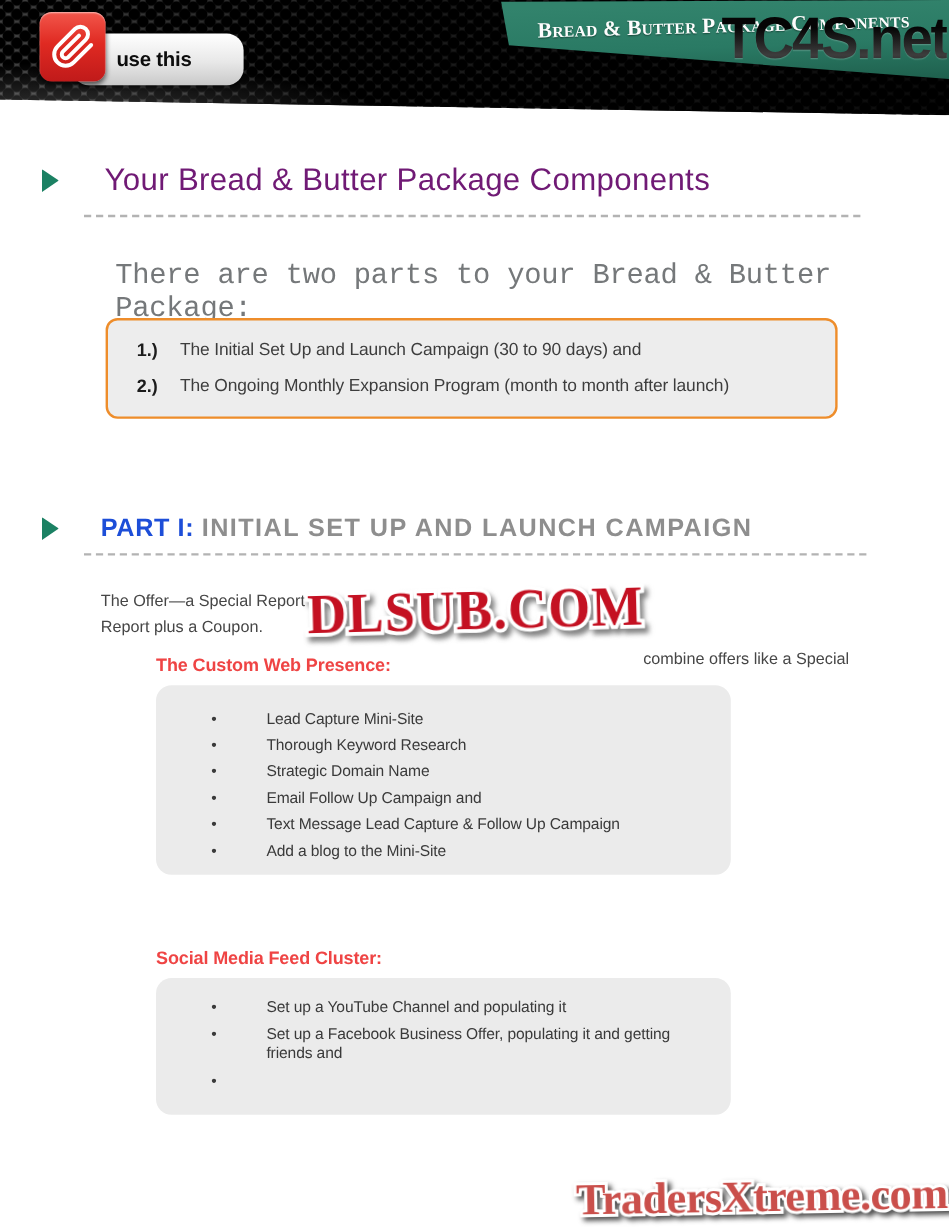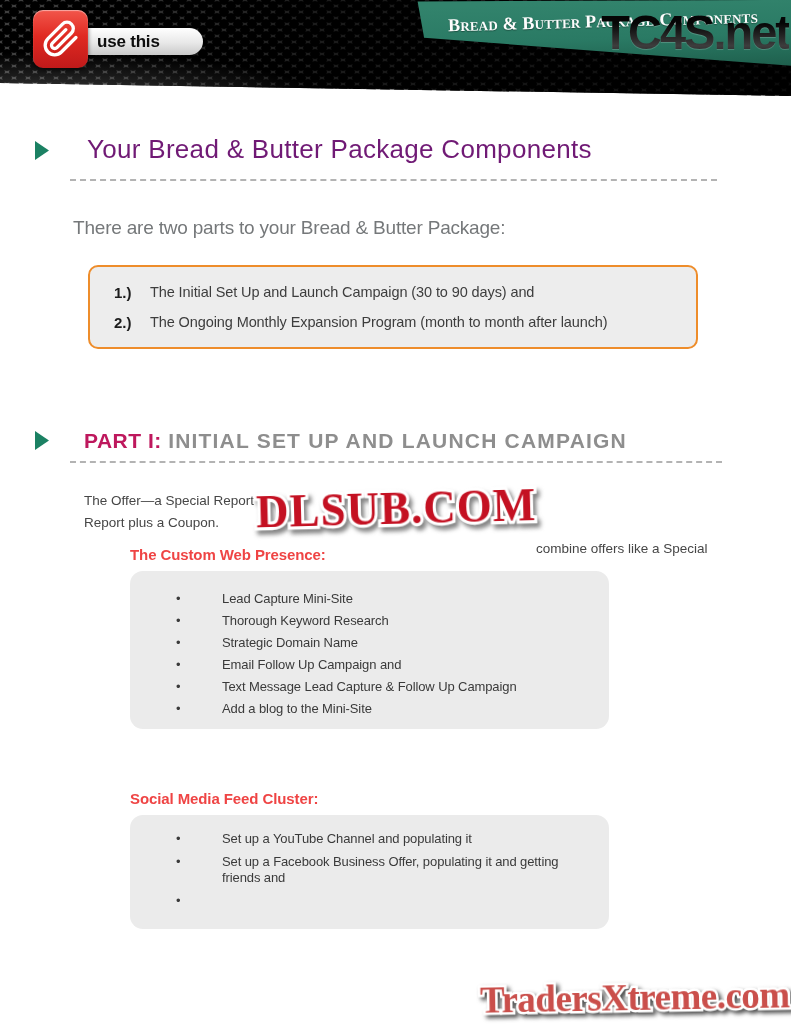--- a/index.html
+++ b/index.html
@@ -34,21 +34,21 @@
   .tc4s {
     position:absolute; right:2px; top:4px; z-index:5;
     font-family:"Liberation Sans", sans-serif; font-weight:bold;
     font-size:47px; letter-spacing:-2px;
     background:linear-gradient(180deg, #050505 35%, #3d3d3d 75%, #141414);
     -webkit-background-clip:text; background-clip:text; color:transparent;
     transform:scaleY(1.04);
     filter:drop-shadow(0 1px 0 rgba(255,255,255,0.18));
   }
   .pill {
-    position:absolute; left:60px; top:28px; width:143px; height:27px; z-index:2;
+    position:absolute; left:60px; top:28px; width:143px; height:43px; z-index:2;
     border-radius:14px;
     background:linear-gradient(180deg, #ffffff, #e8e8e8 55%, #c9c9c9);
     box-shadow:0 1px 3px rgba(0,0,0,0.6);
     display:flex; align-items:center;
   }
   .pill span {
     padding-left:37px; font-weight:bold; font-size:17px; color:#0d0d0d;
     letter-spacing:-0.2px;
   }
   .clip-box {
@@ -66,42 +66,42 @@
     background:#1b8163; clip-path:polygon(0 0, 100% 50%, 0 100%);
   }
   .tri-title { left:35px; top:141px; }
   .page-title {
     position:absolute; left:71px; top:134px;
     font-size:26px; font-weight:normal; color:#701a75; letter-spacing:0.3px;margin-left:16px;
   }
   .dash { position:absolute; height:0; border-top:2px dashed #b3b3b3; }
   .dash1 { left:70px; top:179px; width:647px; }
   .intro {
-    position:absolute; left:73px; top:217px;
-    font-size:19px; color:#75787a; letter-spacing:-0.2px;
+    position:absolute; left:96px; top:217px;
+    font-size:24px; color:#75787a; letter-spacing:-0.2px;font-family:Liberation Mono, monospace;
   }
 
   
   .orange-box {
     position:absolute; left:88px; top:265px; width:610px; height:84px;
     background:#ededed; border:2px solid #ee8d2b; border-radius:10px;
   }
   .obox-row { position:absolute; left:24px; display:flex; }
   .obox-row.r1 { top:17px; }
   .obox-row.r2 { top:47px; }
   .obox-num { width:36px; font-weight:bold; font-size:15px; color:#1c1c1c; }
   .obox-text { font-size:14.5px; color:#3d3d3d; letter-spacing:-0.1px; }
 
   
   .tri-part { left:35px; top:431px; }
   .part-head {
     position:absolute; left:84px; top:429px; white-space:nowrap;
     font-size:21px; letter-spacing:0.5px;
   }
-  .part-label { font-weight:bold; color:#be185d; }
+  .part-label { font-weight:bold; color:#1d4ed8; }
   .part-rest { color:#8e8e8e; letter-spacing:1.2px; }
   .dash2 { left:70px; top:461px; width:652px; }
 
   .offer-frag {
     position:absolute; font-size:13.5px; color:#464646; white-space:nowrap;
   }
   .offer-a { left:84px; top:493px; }
   .offer-b { left:536px; top:493px;margin-top:48px; }
   .offer-c { left:84px; top:515px; }
 

